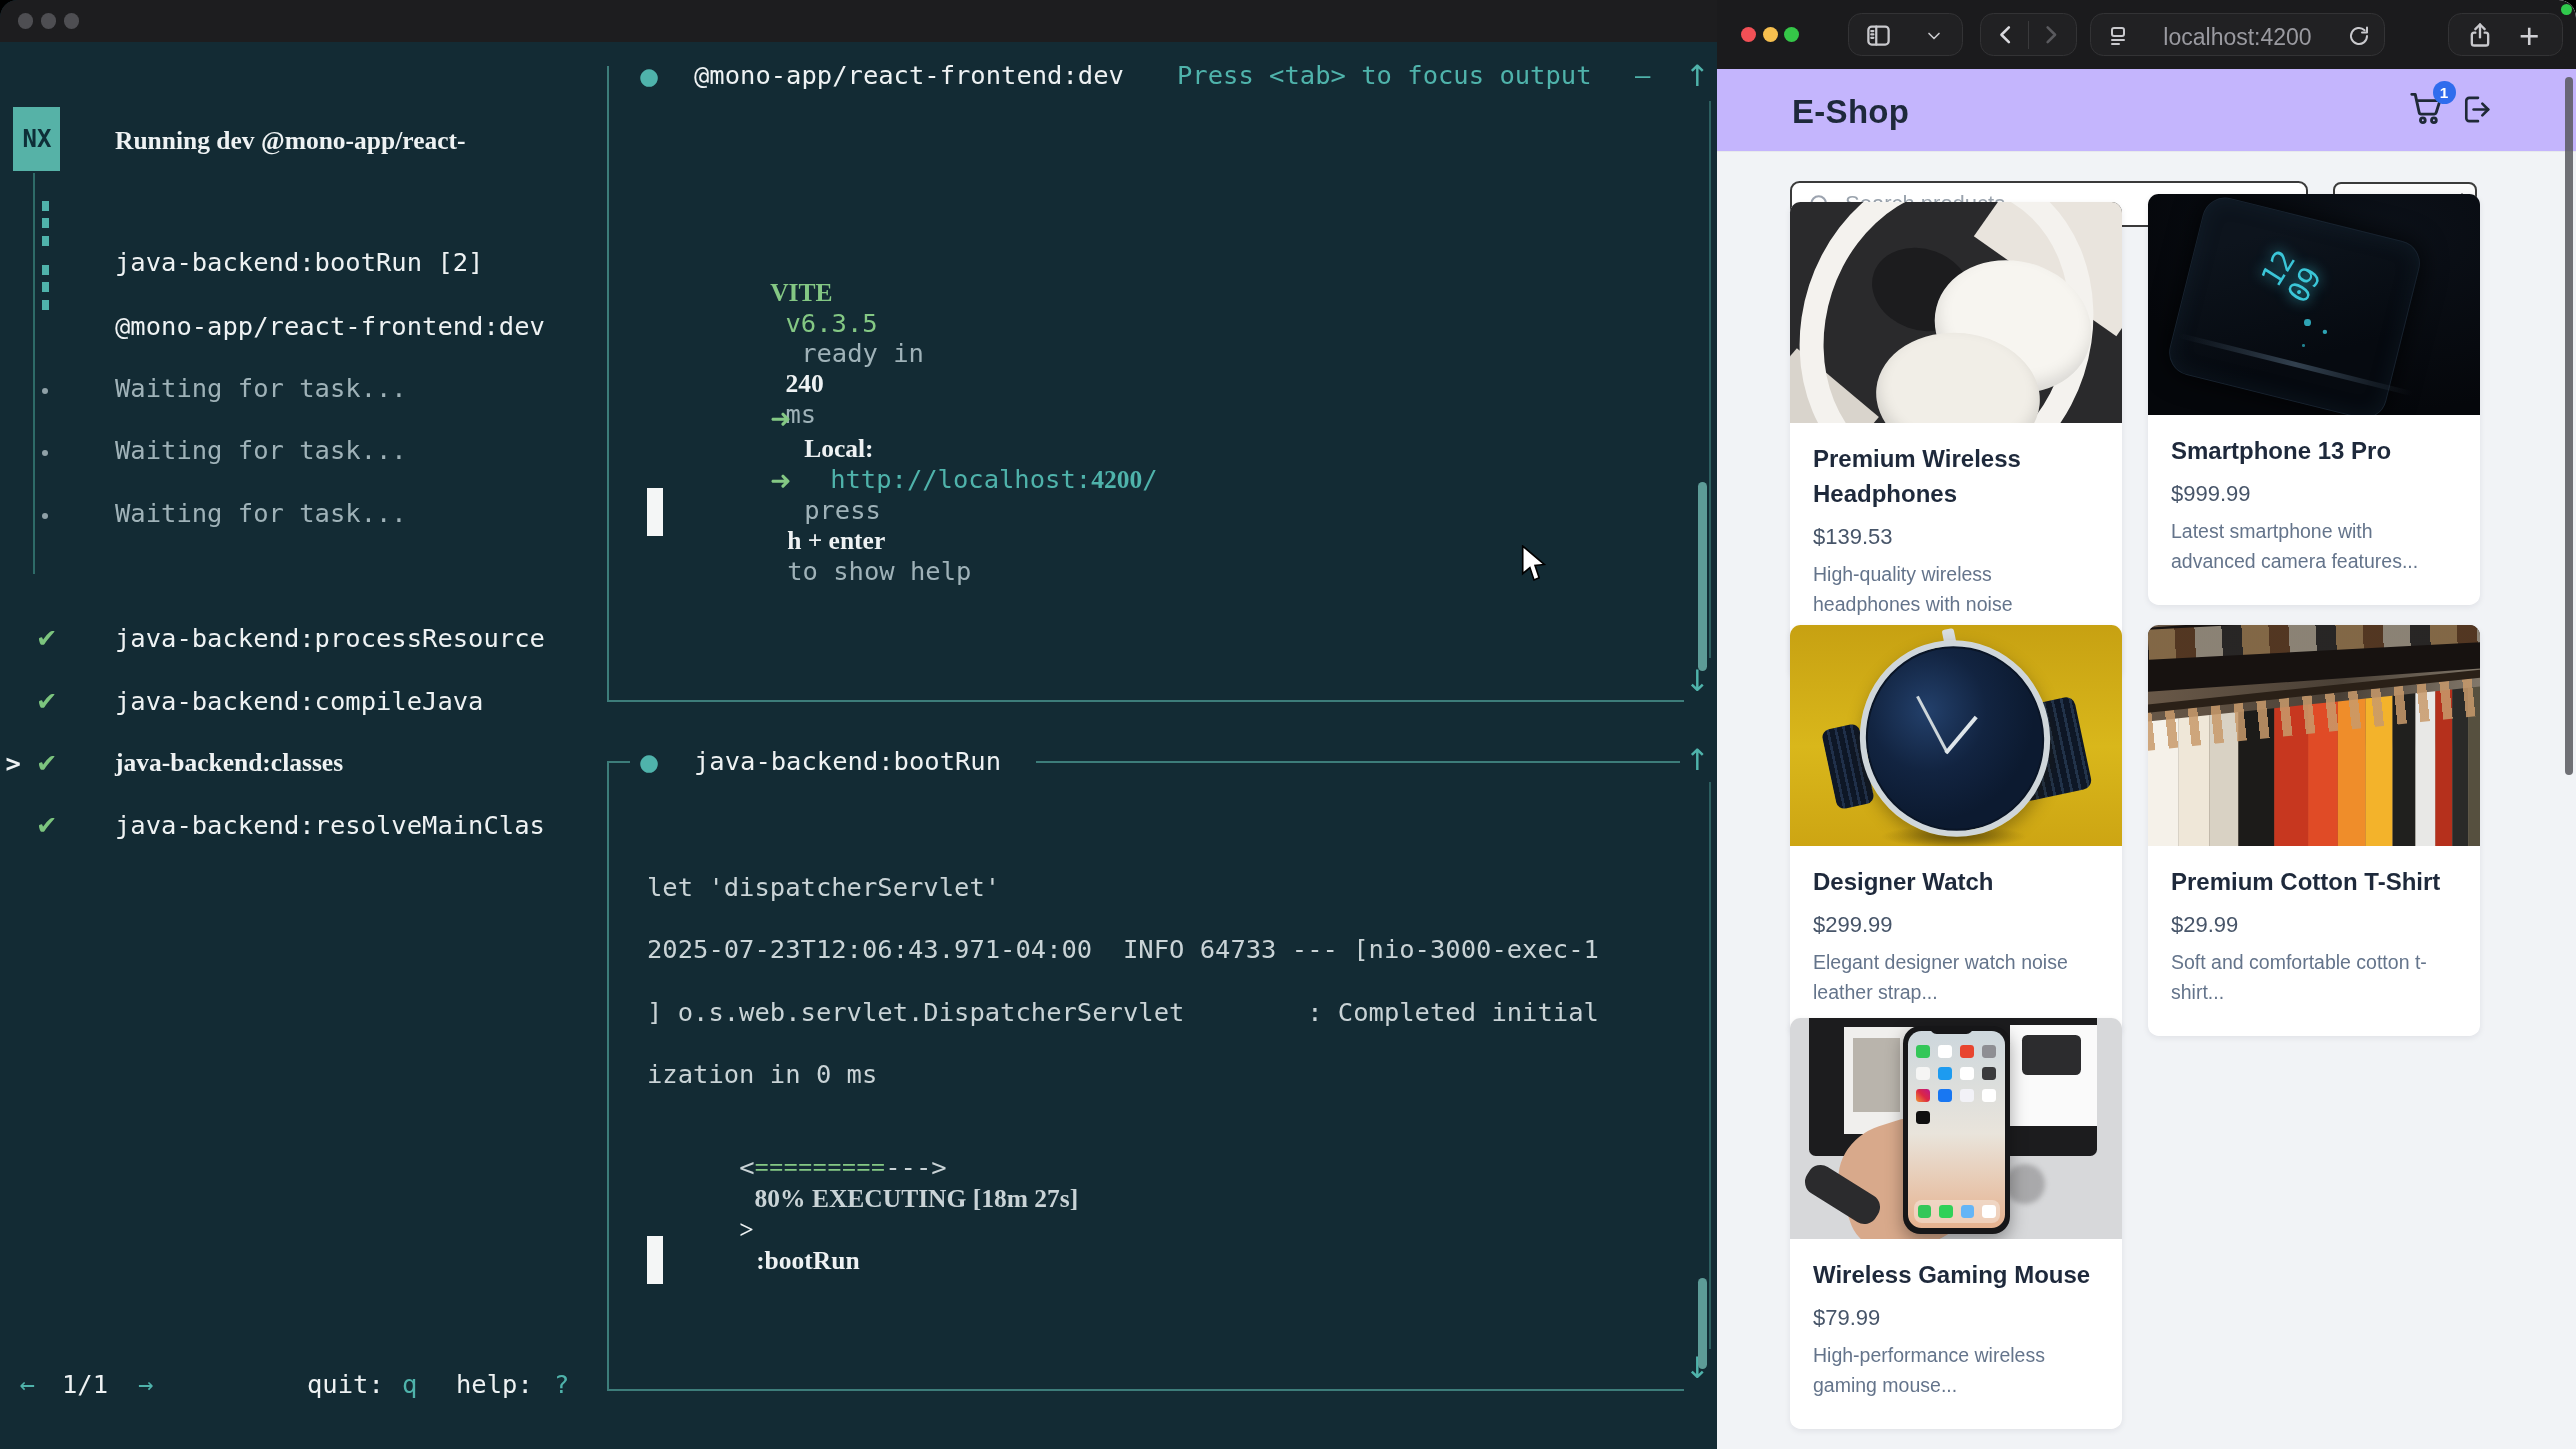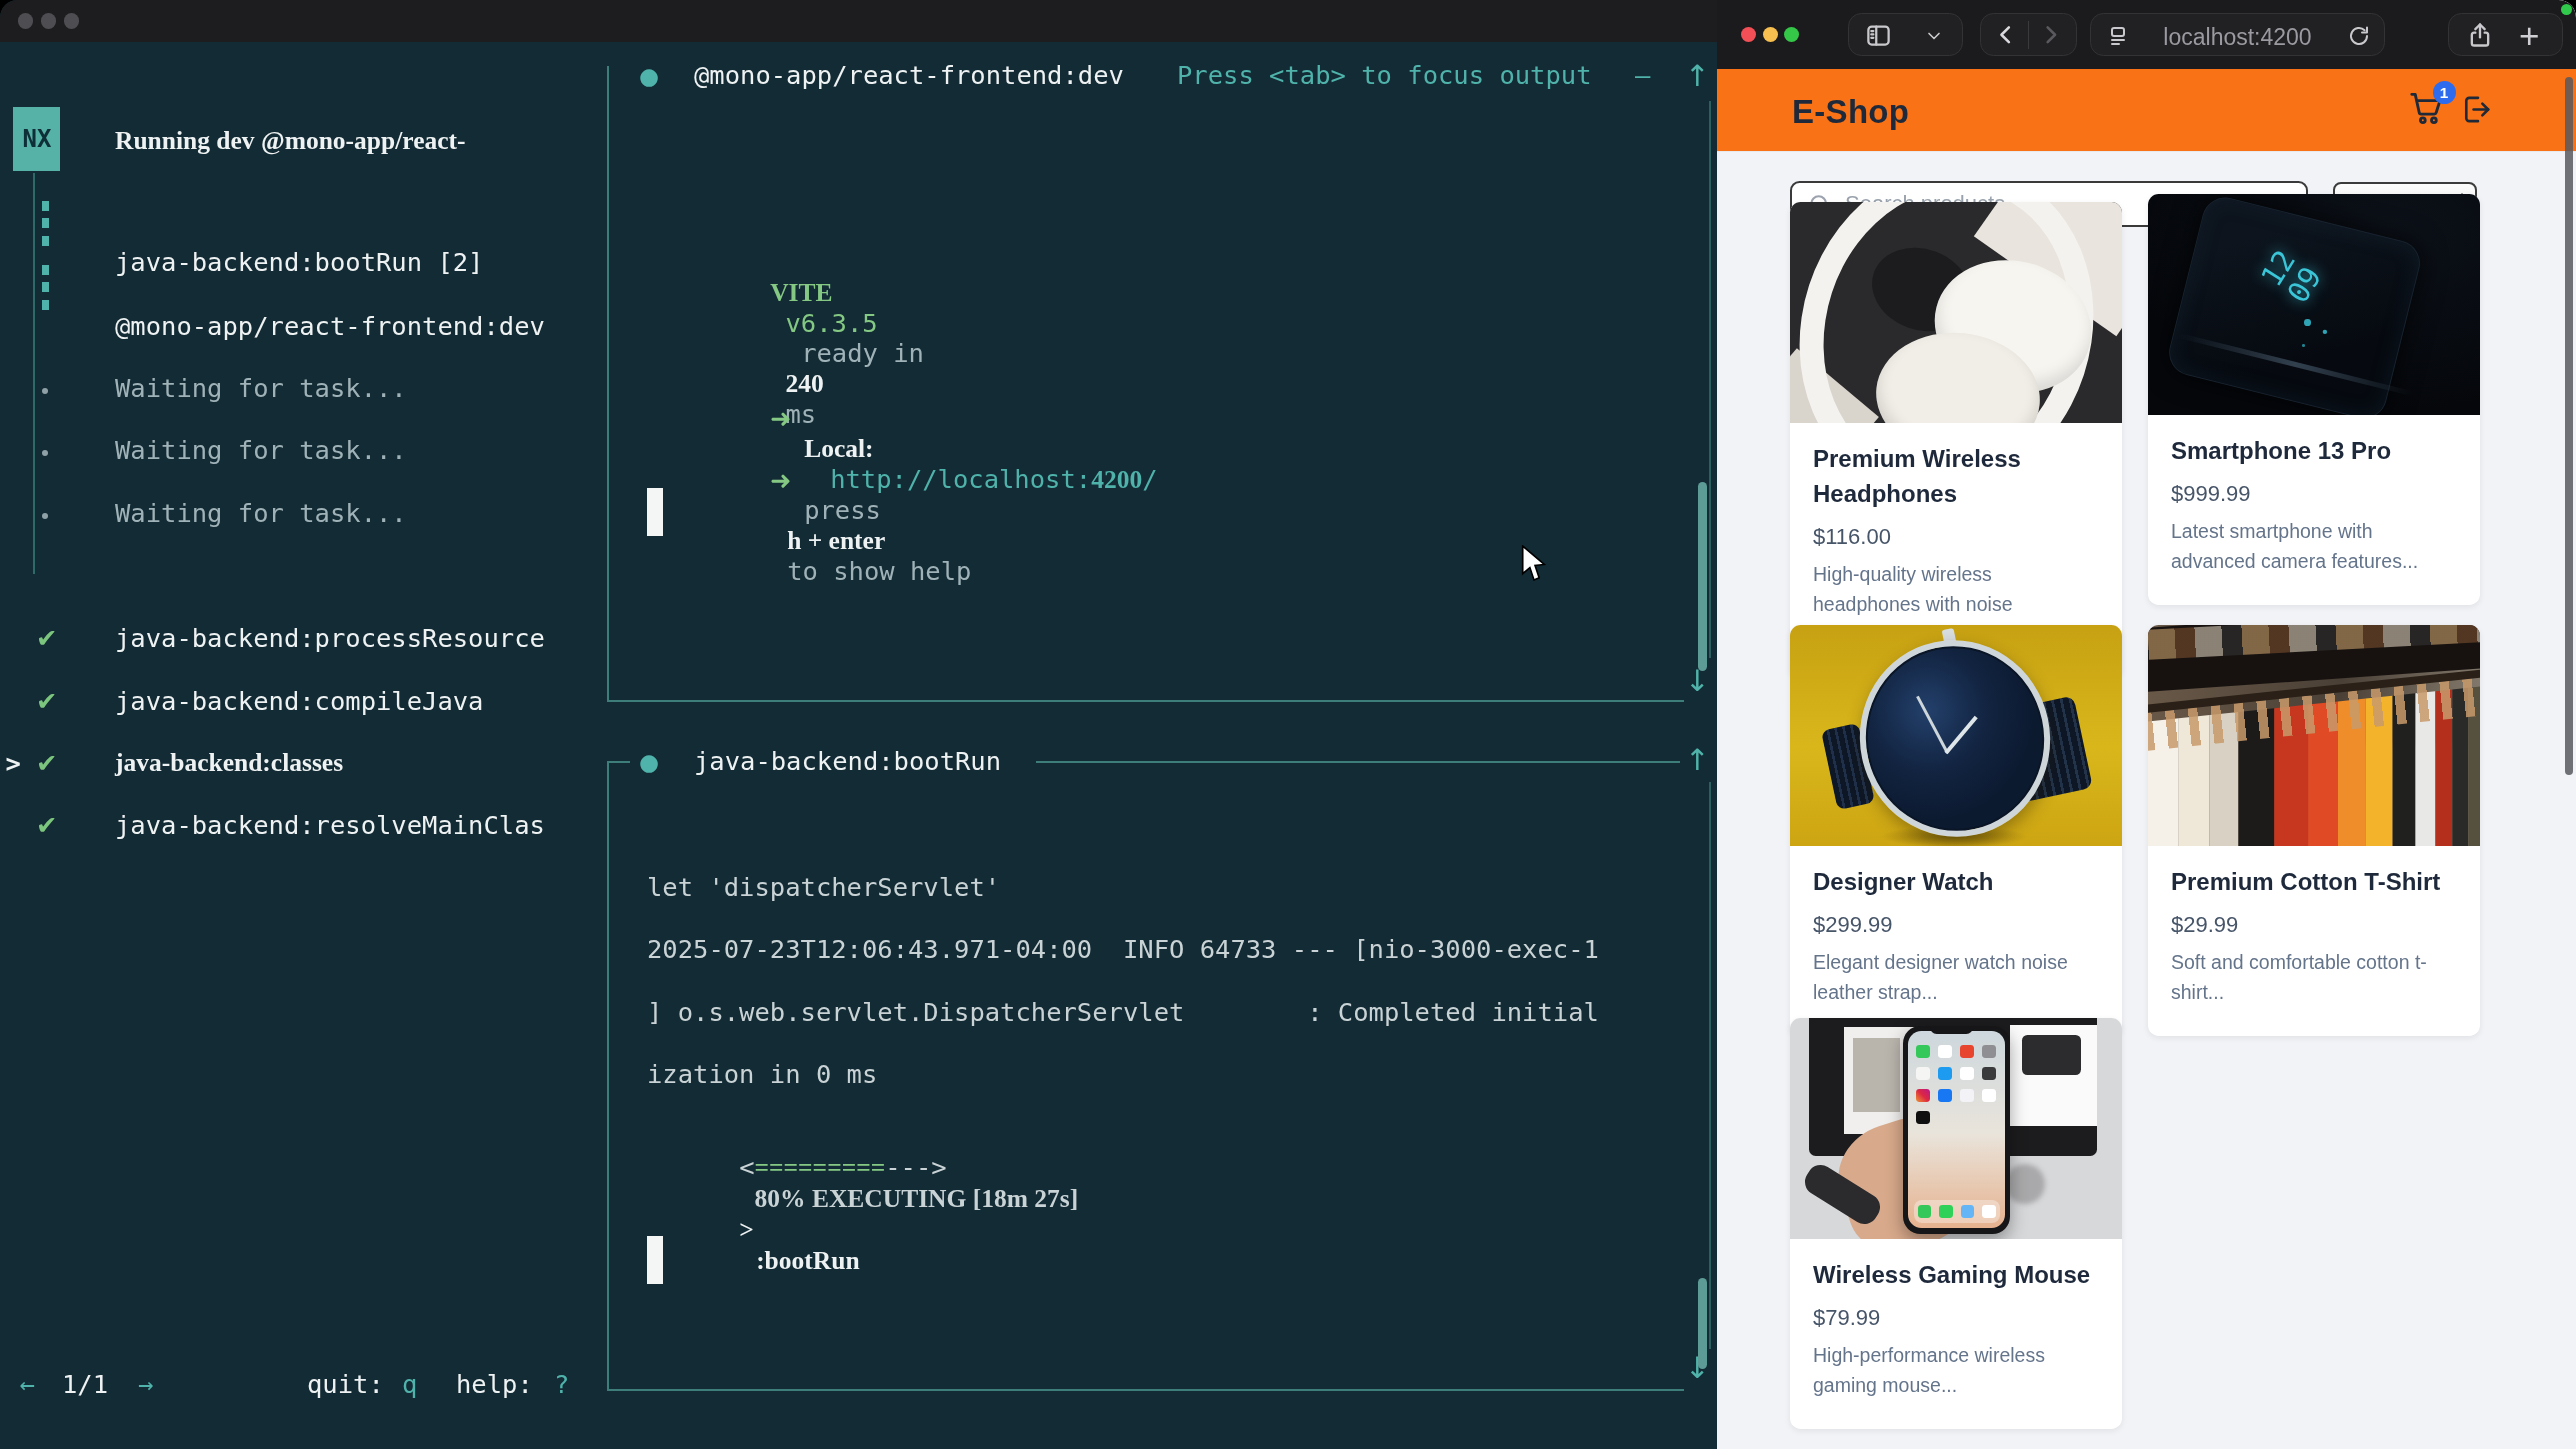--- a/index.html
+++ b/index.html
@@ -44,21 +44,21 @@
   .browser{position:absolute;left:1717px;top:0;width:859px;height:1449px;background:var(--pagebg);
     border-top-right-radius:17.4px;overflow:hidden;}
   .chromebar{position:absolute;left:0;top:0;width:100%;height:69px;background:var(--chrome);
     border-top-right-radius:17.4px;}
   .bdot{position:absolute;top:27px;width:15.4px;height:15.4px;border-radius:50%;}
   .pill{position:absolute;top:13.4px;height:43px;background:#212123;border:1.3px solid #333335;border-radius:13.4px;box-sizing:border-box;}
   .cicon{position:absolute;stroke:var(--chromeico);fill:none;stroke-width:2;stroke-linecap:round;stroke-linejoin:round;}
   .urltext{position:absolute;width:100%;text-align:center;top:9.4px;font-size:23px;color:#9a9aa0;}
   .recdot{position:absolute;right:4px;top:4px;width:11.4px;height:11.4px;border-radius:50%;background:#30c94c;}
   
-  .shop-header{position:absolute;left:0;top:69px;width:100%;height:82px;background:#f97316;border-bottom:1.3px solid #e7e9ec;}
+  .shop-header{position:absolute;left:0;top:69px;width:100%;height:82px;background:#c4b5fd;border-bottom:1.3px solid #e7e9ec;}
   .brand{position:absolute;left:75px;top:24px;font-size:33px;font-weight:bold;color:var(--ink);letter-spacing:0.3px;}
   .hbtn{position:absolute;top:19px;width:42px;height:42px;cursor:pointer;}
   .badge{position:absolute;left:25.5px;top:-6.7px;min-width:23px;height:23px;border-radius:11.4px;background:var(--blue);
     color:#fff;font-size:15.4px;font-weight:bold;display:flex;align-items:center;justify-content:center;}
   .pagescroll{position:absolute;right:2.7px;top:77px;width:8.7px;height:698px;border-radius:4.7px;background:rgba(88,88,94,.85);}
   .searchwrap{position:absolute;left:73px;top:181px;width:518px;height:46px;background:#fff;border:2px solid #3a3a3a;
     border-radius:9.4px;box-sizing:border-box;}
   .searchwrap input{position:absolute;left:51px;top:4px;width:436px;height:32px;border:none;outline:none;
     font-size:22px;color:#333;background:transparent;font-family:"Liberation Sans",sans-serif;}
   .searchwrap input::placeholder{color:#9aa3ad;}
@@ -344,21 +344,21 @@
       <div class="pimg img-headphones">
         <div class="corner"></div>
           <div class="corner2"></div>
           <div class="band"></div>
         <div class="foam"></div>
           <div class="cupA"></div>
           <div class="cupB"></div>
       </div>
       <div class="pbody">
         <div class="ptitle">Premium Wireless Headphones</div>
-        <div class="pprice">$116.00</div>
+        <div class="pprice">$139.53</div>
         <div class="pdesc">High-quality wireless headphones with noise cancellation...</div>
       </div>
     </div>
 
     <div class="card" style="left:431px;top:194px">
       <div class="pimg img-smartphone">
         <div class="phone"></div>
           <div class="edge"></div>
         <div class="clock">
             <div>12</div>

